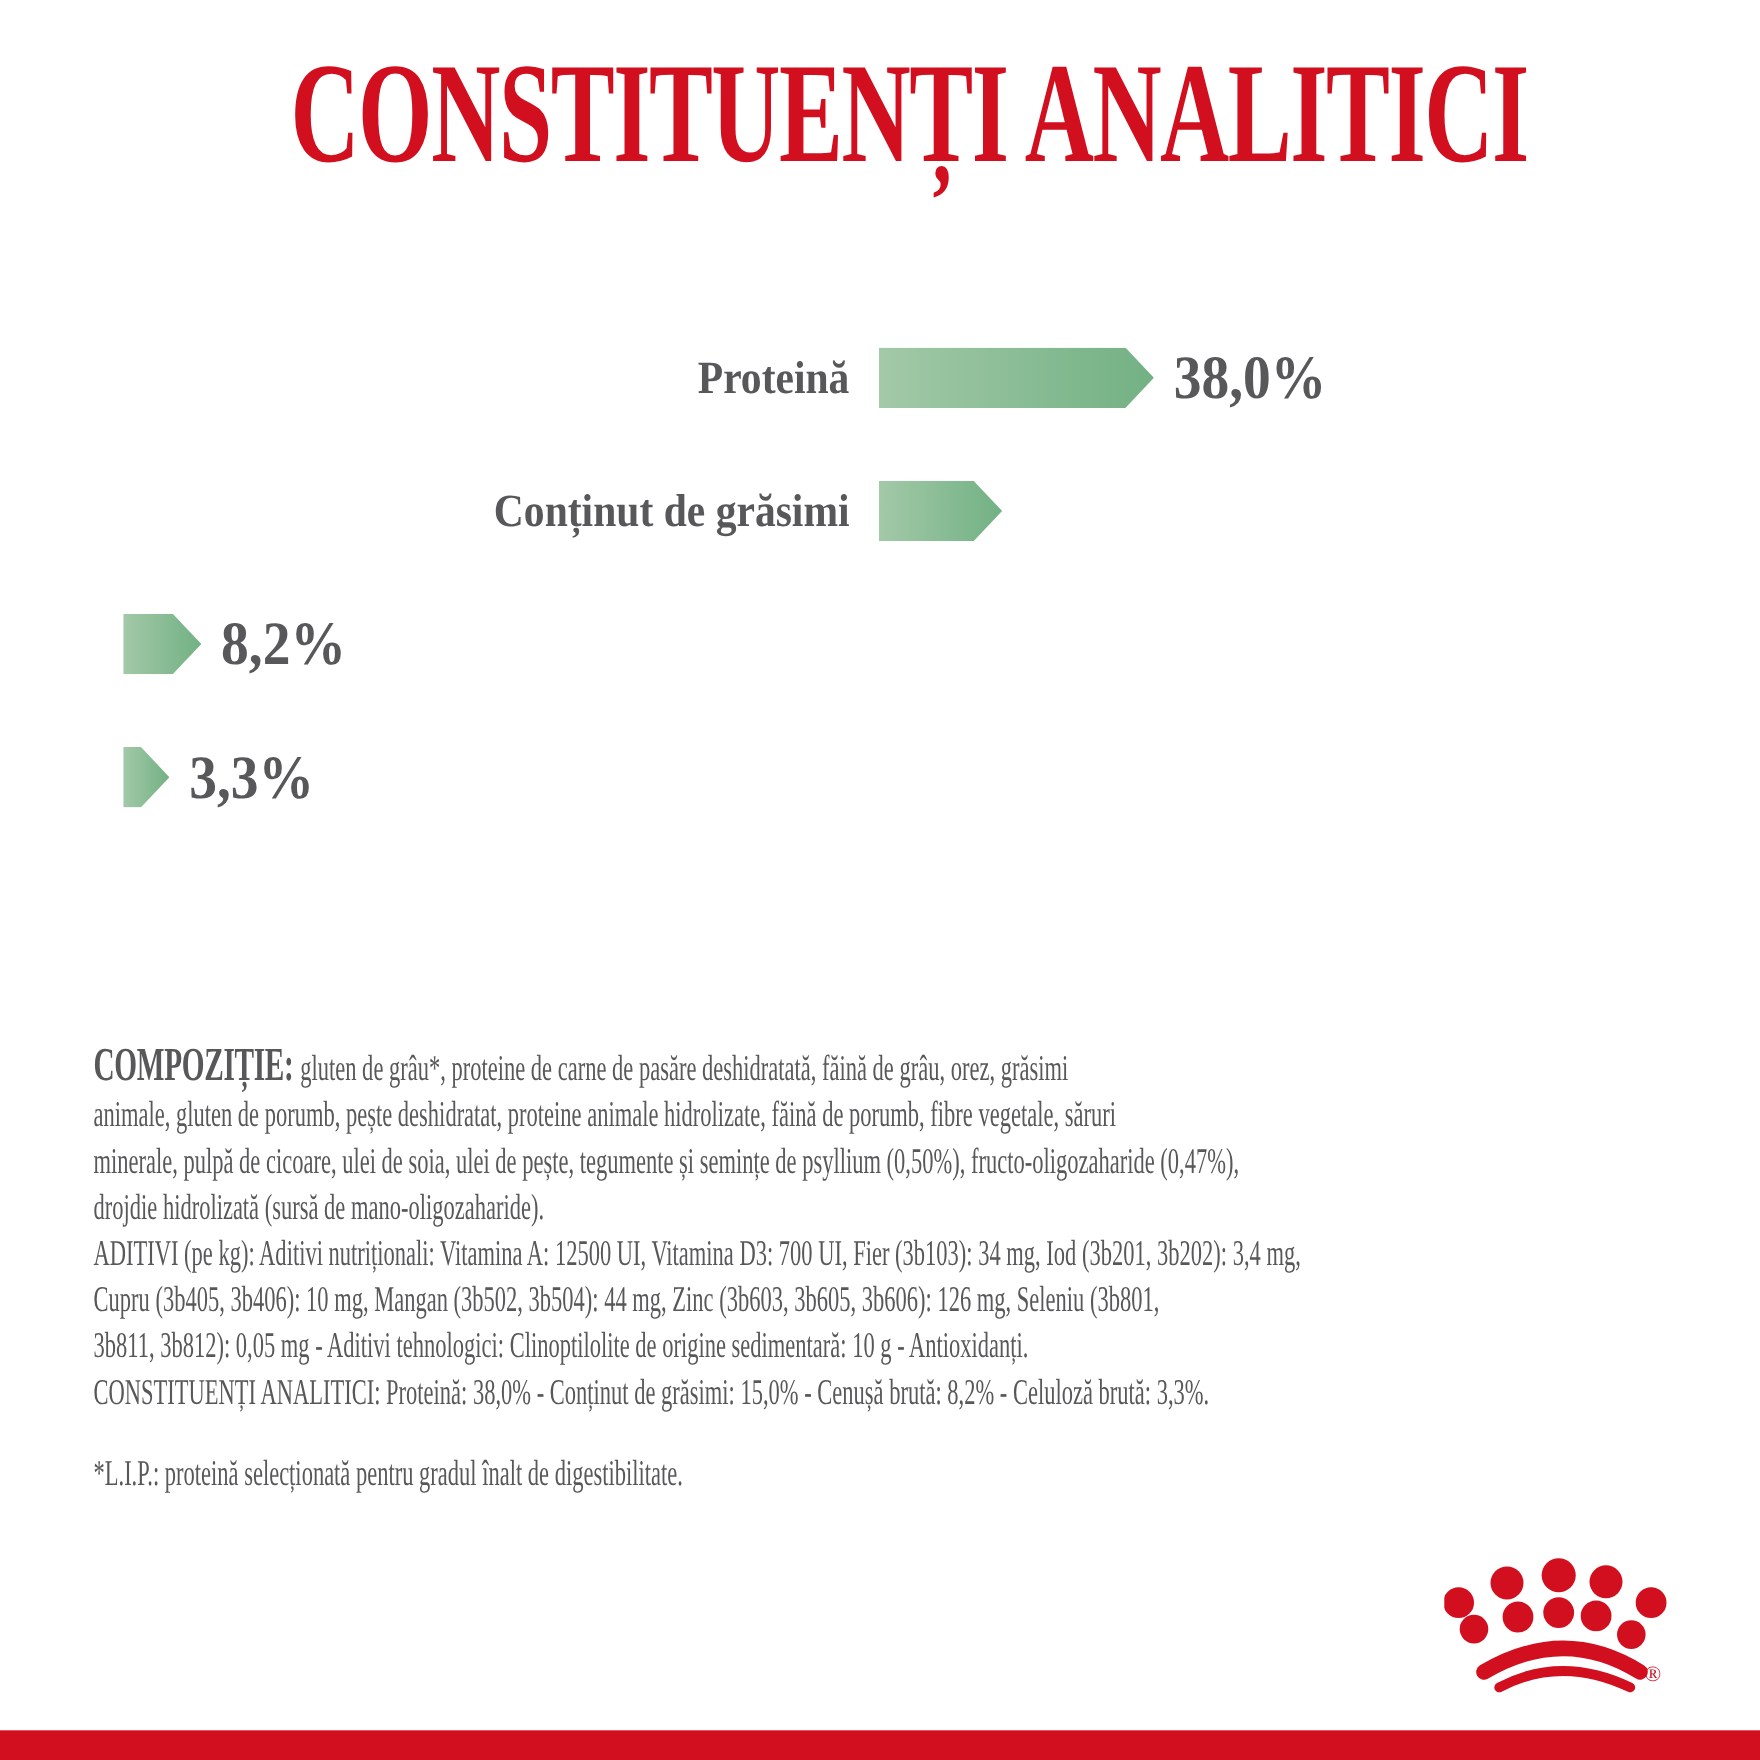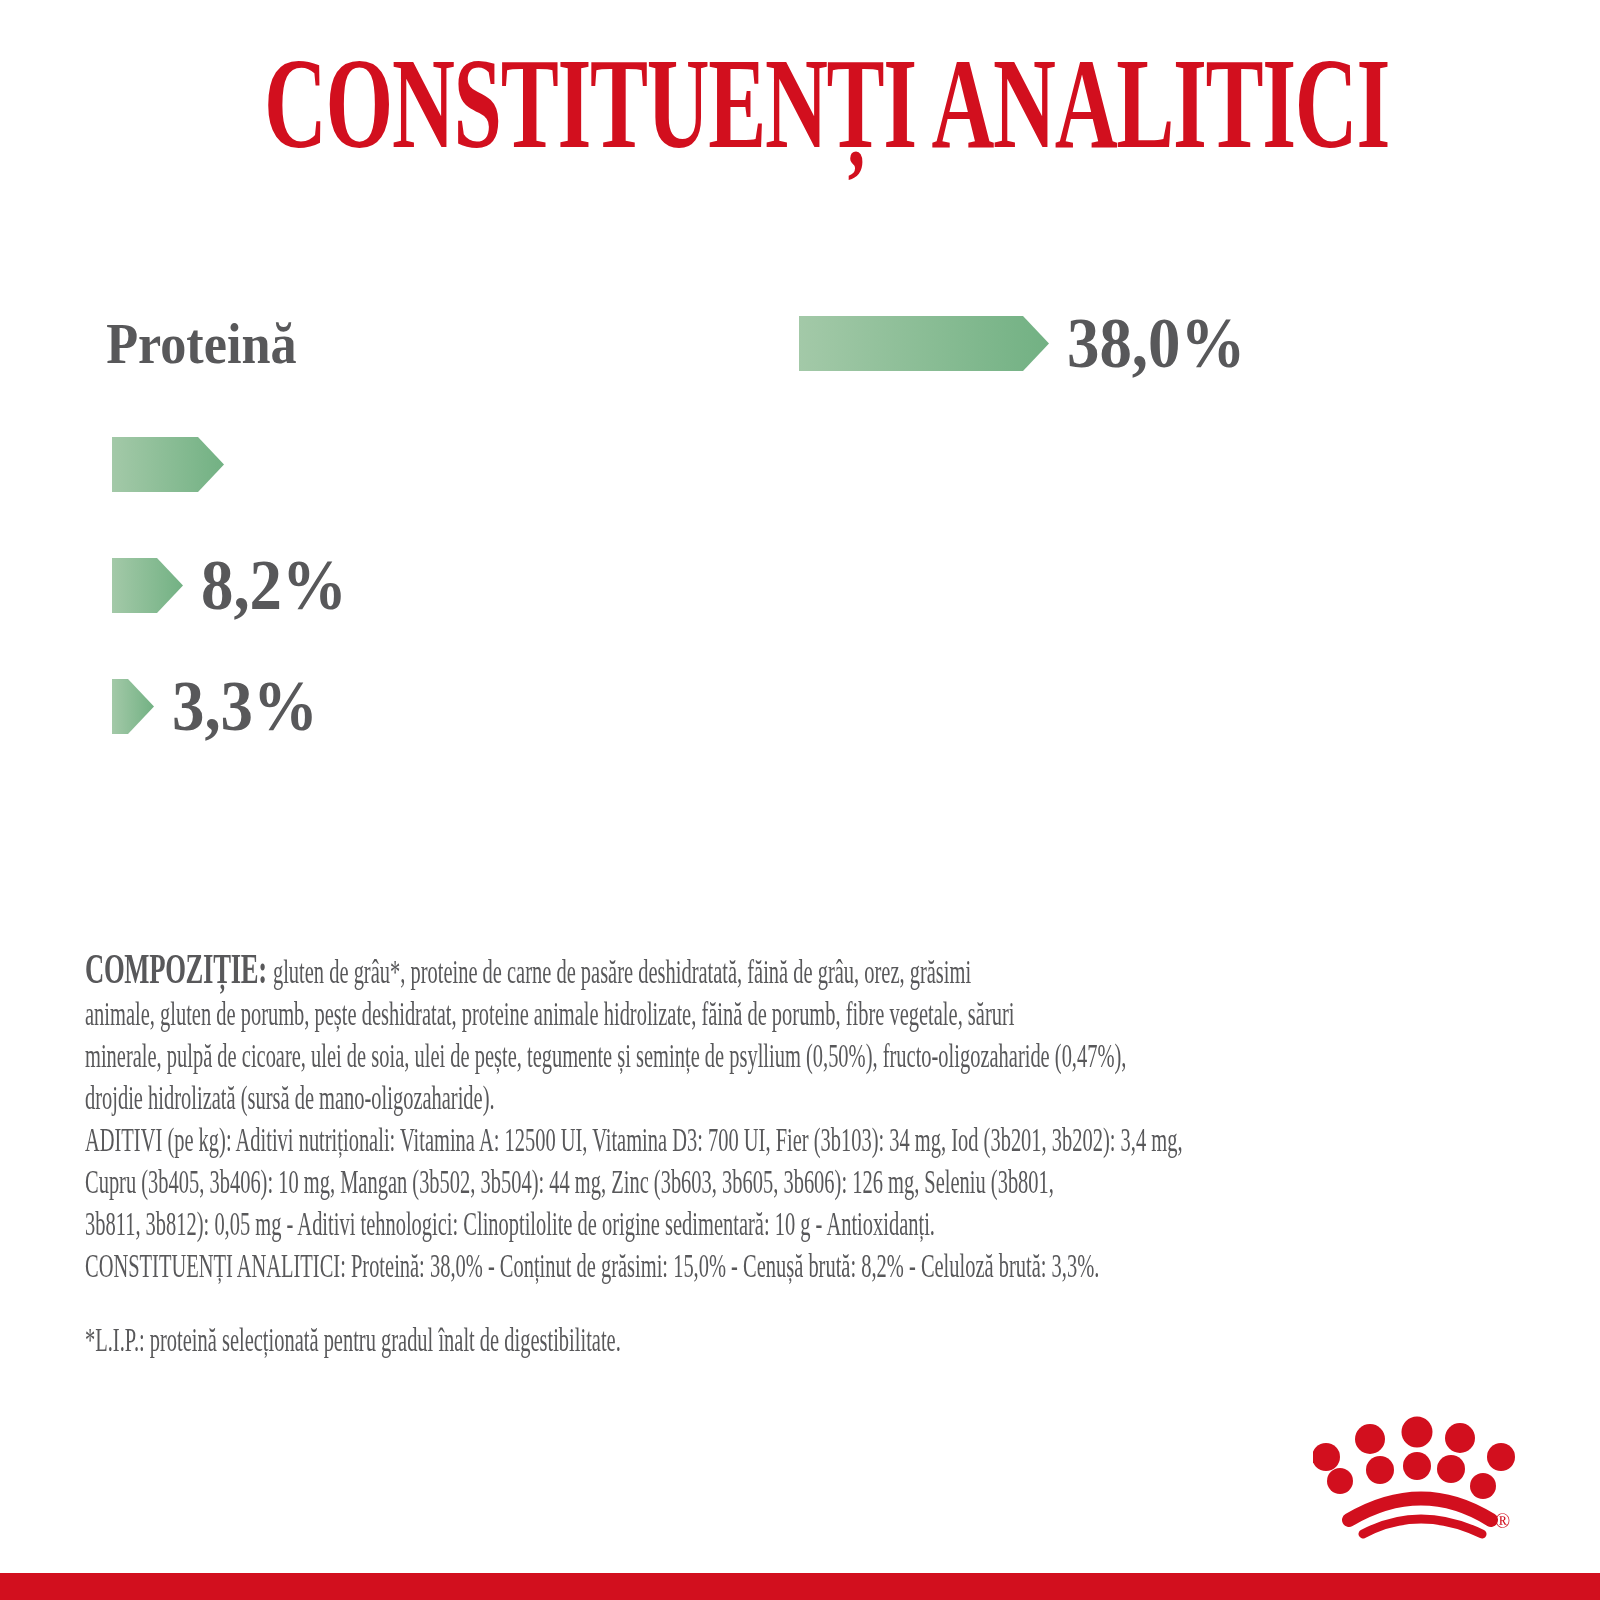--- a/index.html
+++ b/index.html
@@ -19,33 +19,33 @@
     color:var(--red);
     transform:scaleX(0.67);
     transform-origin:center top;
     white-space:nowrap;
     letter-spacing:-2px;
   }
   
   .chart{position:absolute;left:85px;top:283px;width:1430px;}
   .crow{display:flex;align-items:center;height:121px;}
   .crow .lbl{
-    width:687px;flex:0 0 687px;
-    font-weight:bold;font-size:58px;color:var(--gray);
+    width:687px;flex:0 0 687px;text-align:right;
+    font-weight:bold;font-size:42px;color:var(--gray);
     white-space:nowrap;
   }
   .crow .lbl span{display:inline-block;transform:scaleX(0.9);transform-origin:right center;}
   .crow .bar{
     height:55px;margin-left:27px;flex:0 0 auto;
     background:linear-gradient(90deg,var(--g1) 0%,var(--g2) 100%);
     clip-path:polygon(0 0, calc(100% - 26px) 0, 100% 50%, calc(100% - 26px) 100%, 0 100%);
     filter:drop-shadow(0 2px 2px rgba(0,0,0,0.12));
   }
   .crow .val{
-    margin-left:18px;font-weight:bold;font-size:72px;color:var(--gray);
+    margin-left:18px;font-weight:bold;font-size:56px;color:var(--gray);
     white-space:nowrap;
   }
   .crow .val span{display:inline-block;transform:scaleX(0.9);transform-origin:left center;}
   
   .body{
     position:absolute;left:85px;top:948px;
     font-size:33px;line-height:42px;color:var(--gray);
     transform:scaleX(0.62);
     transform-origin:left top;
     white-space:nowrap;
@@ -64,20 +64,21 @@
 
   <h1 class="title">CONSTITUENȚI ANALITICI</h1>
 
   <div class="chart">
     <div class="crow">
       <div class="lbl"><span>Proteină</span></div>
       <div class="bar" style="width: 250px;"></div>
       <div class="val"><span>38,0%</span></div>
     </div>
     <div class="crow">
+      <div class="lbl"><span>Conținut de grăsimi</span></div>
       <div class="bar" style="width: 112px;"></div>
     </div>
     <div class="crow">
       <div class="bar" style="width: 71px;"></div>
       <div class="val"><span>8,2%</span></div>
     </div>
     <div class="crow">
       <div class="bar" style="width: 42px;"></div>
       <div class="val"><span>3,3%</span></div>
     </div>

